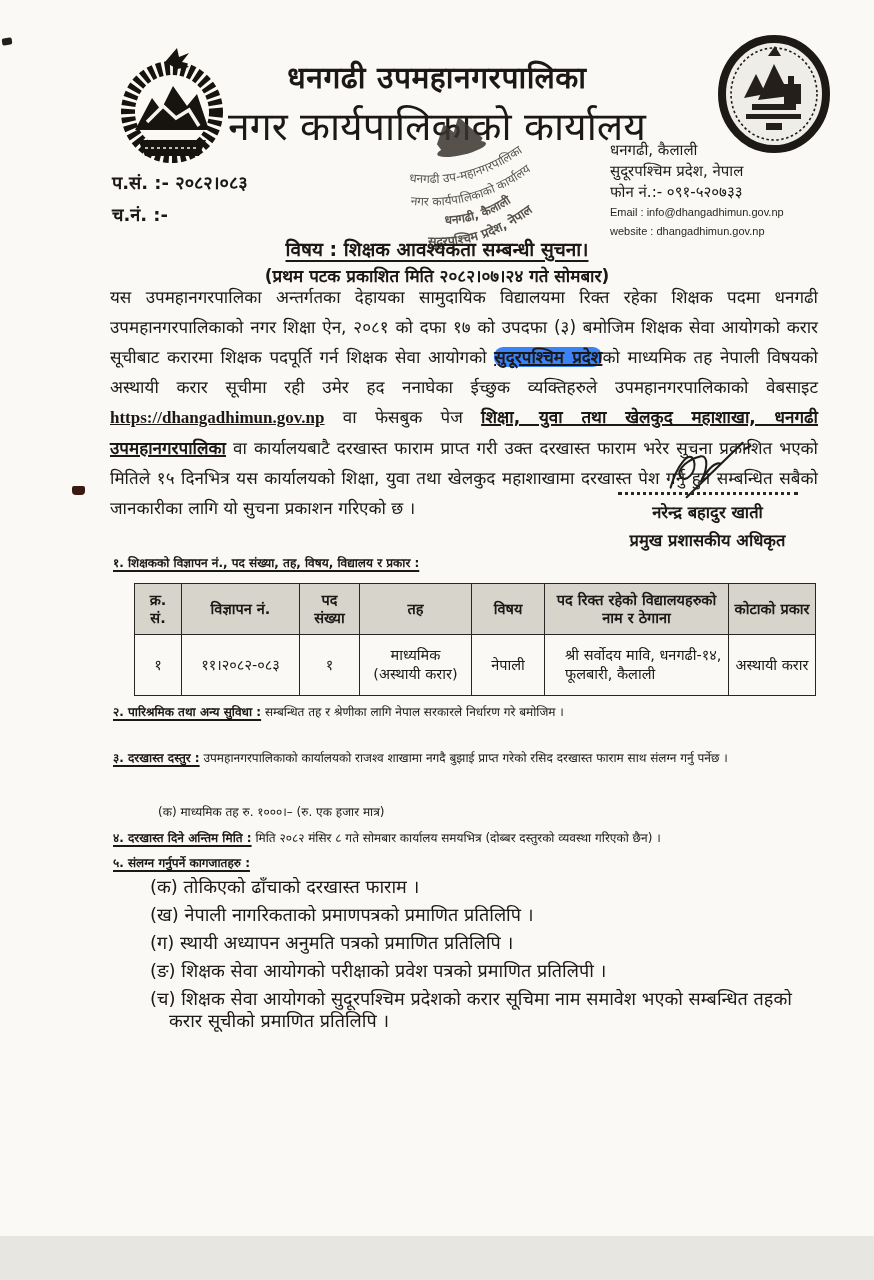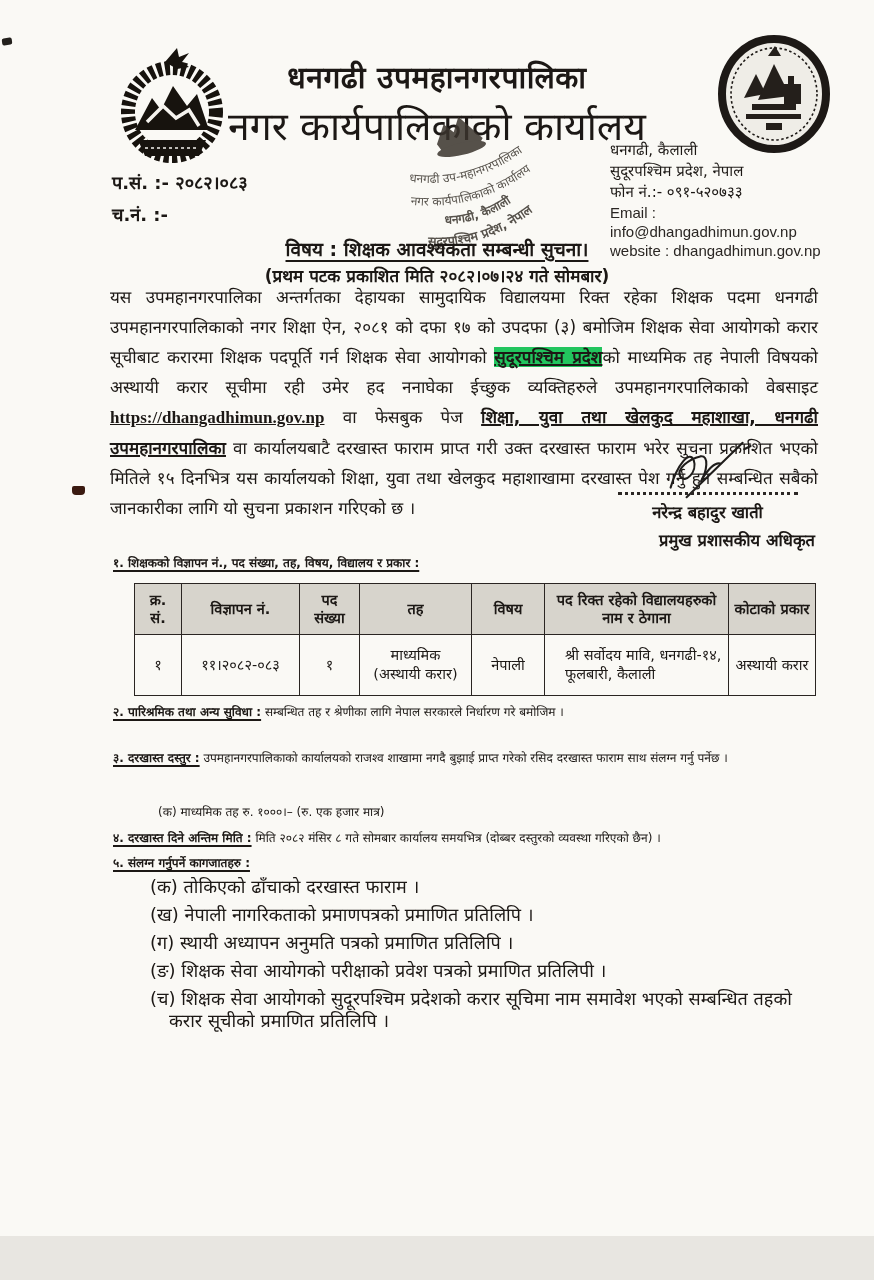--- a/index.html
+++ b/index.html
@@ -9,39 +9,39 @@
   
   .mark{position:absolute;background:#23201c;}
   .mark-a{left:2px;top:38px;width:10px;height:7px;border-radius:2px;transform:rotate(-8deg);}
   .mark-b{left:72px;top:486px;width:13px;height:9px;background:#3a1a10;border-radius:2px 2px 4px 4px;}
   
   .emblem-left{position:absolute;left:108px;top:42px;width:128px;height:128px;}
   .seal-right{position:absolute;left:716px;top:34px;width:116px;height:120px;}
   .org-name{position:absolute;left:0;top:56px;width:874px;text-align:center;font-size:30px;font-weight:700;letter-spacing:.5px;}
   .office-name{position:absolute;left:0;top:98px;width:874px;text-align:center;font-size:39px;font-weight:400;}
   .contact{position:absolute;left:610px;top:140px;width:230px;font-size:15px;line-height:21px;}
-  .contact .latin{font-family:"Liberation Sans", sans-serif;font-size:15px;line-height:19px;color:#2a2623;}
+  .contact .latin{font-family:"Liberation Sans", sans-serif;font-size:11px;line-height:19px;color:#2a2623;}
   .refno{position:absolute;left:112px;top:170px;font-size:18px;font-weight:700;}
   .chno{position:absolute;left:112px;top:202px;font-size:18px;font-weight:700;}
   .stamp{position:absolute;left:372px;top:108px;width:195px;height:150px;transform:rotate(-13deg);opacity:.85;}
   .stamp svg{width:100%;height:100%;}
   
   .subject{position:absolute;left:0;top:236px;width:874px;text-align:center;font-size:19px;font-weight:700;text-decoration:underline;text-decoration-thickness:1.6px;text-underline-offset:4px;}
   .pubdate{position:absolute;left:0;top:264px;width:874px;text-align:center;font-size:17px;font-weight:700;}
   
   .body-text{position:absolute;left:110px;top:282px;width:708px;margin:0;font-size:17px;line-height:30px;text-align:justify;}
-  .hl{font-weight:700;text-decoration:underline;text-decoration-thickness:1.5px;background:#22c55e;}
+  .hl{font-weight:700;text-decoration:underline;text-decoration-thickness:1.5px;background:#3b82f6;border-radius:9px;}
   .em-ul{font-weight:700;text-decoration:underline;text-decoration-thickness:1.5px;}
   .link{font-weight:700;text-decoration:underline;font-family:"Liberation Serif", serif;}
   
   .sig-block{position:absolute;left:600px;top:438px;width:215px;height:125px;text-align:center;}
   .sig-svg{position:absolute;left:38px;top:0;width:150px;height:64px;}
   .sig-dots{position:absolute;left:18px;top:54px;width:180px;border-top:3px dotted #2b2724;}
   .sig-name{position:absolute;left:0;top:62px;width:100%;font-size:16.5px;font-weight:700;}
-  .sig-title{position:absolute;left:0;top:90px;width:100%;font-size:16.5px;font-weight:700;text-align:right;}
+  .sig-title{position:absolute;left:0;top:90px;width:100%;font-size:16.5px;font-weight:700;}
   
   .sec{position:absolute;font-size:12px;line-height:24px;}
   .sec-label{font-weight:700;text-decoration:underline;text-decoration-thickness:1.7px;text-underline-offset:3px;}
   .s1{left:113px;top:551px;}
   .s2{left:113px;top:700px;width:715px;}
   .s3{left:113px;top:745px;width:712px;padding-left:37px;text-indent:-37px;line-height:27px;}
   .s3a{left:158px;top:800px;}
   .s4{left:113px;top:826px;width:715px;}
   .s5{left:113px;top:851px;}
   .doc-items{position:absolute;left:150px;top:876px;width:676px;font-size:18px;}

